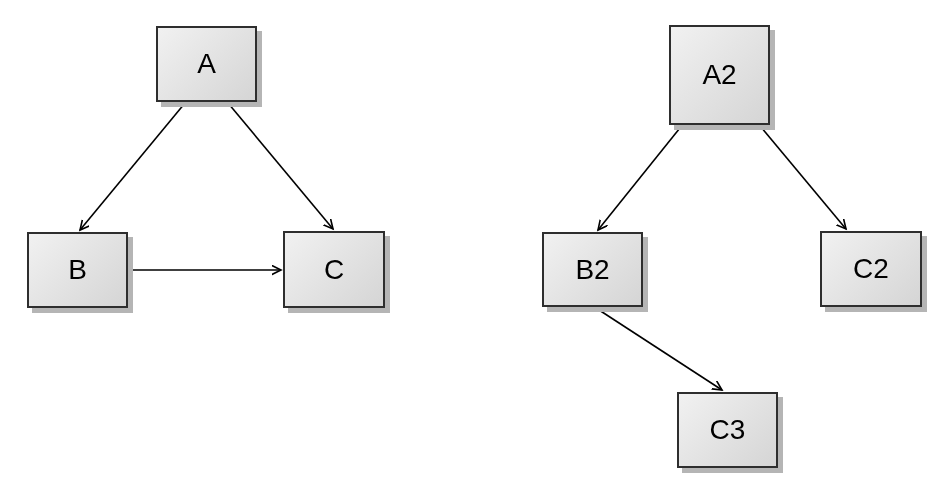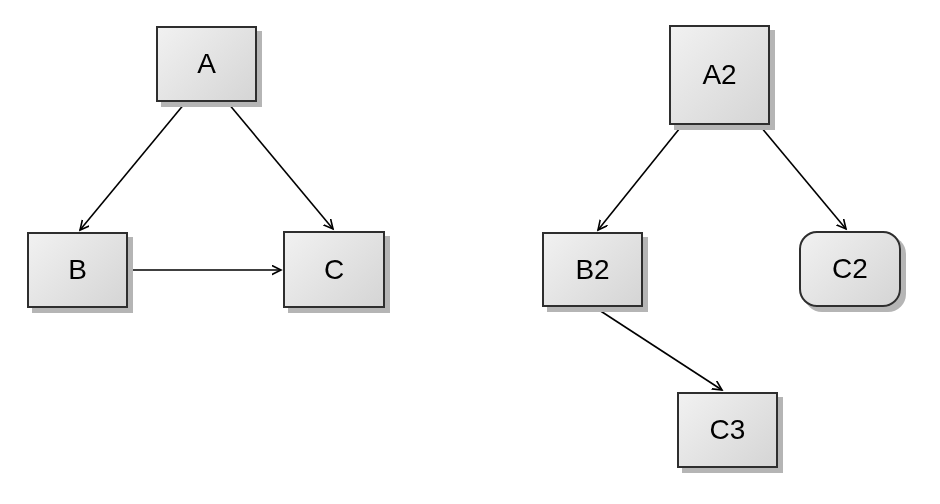--- a/index.html
+++ b/index.html
@@ -70,20 +70,20 @@
       </div>
       <div class="node" style="left: 283px; top: 231px; width: 102px; height: 77px;">
         <span class="node-label">C</span>
       </div>
       <div class="node" style="left: 669px; top: 25px; width: 101px; height: 100px;">
         <span class="node-label">A2</span>
       </div>
       <div class="node" style="left: 542px; top: 232px; width: 101px; height: 75px;">
         <span class="node-label">B2</span>
       </div>
-      <div class="node" style="left: 799px; top: 231px; width: 102px; height: 76px; border-radius: 18px;">
+      <div class="node" style="left: 820px; top: 231px; width: 102px; height: 76px;">
         <span class="node-label">C2</span>
       </div>
       <div class="node" style="left: 677px; top: 392px; width: 101px; height: 76px;">
         <span class="node-label">C3</span>
       </div>
     </div>
 </div>
 
 </body></html>

